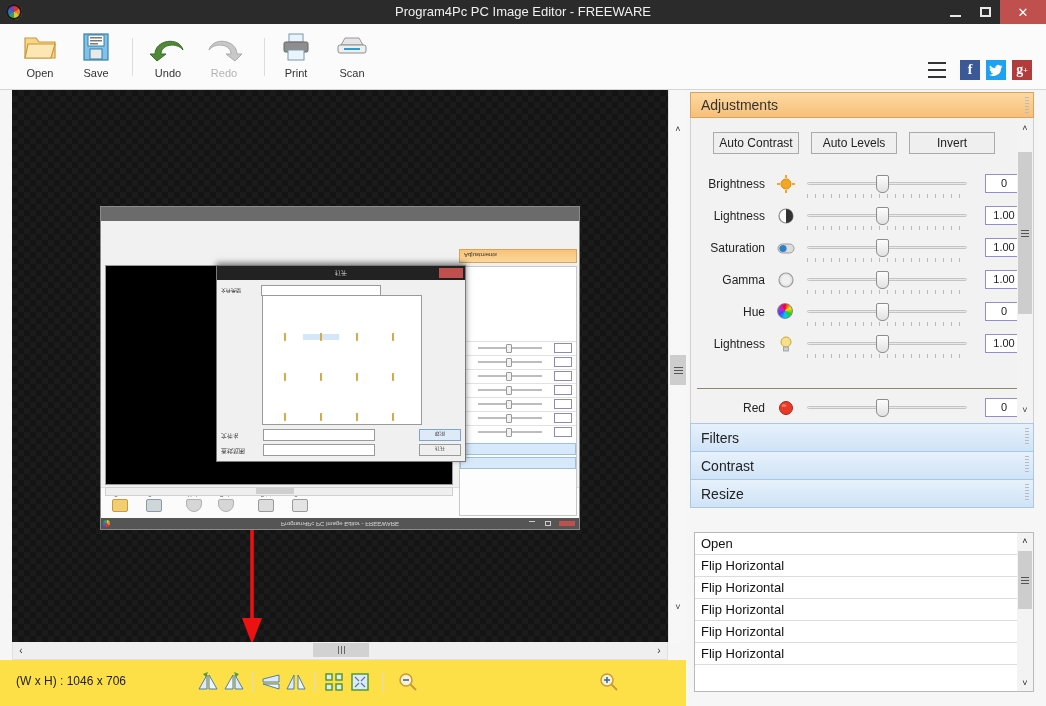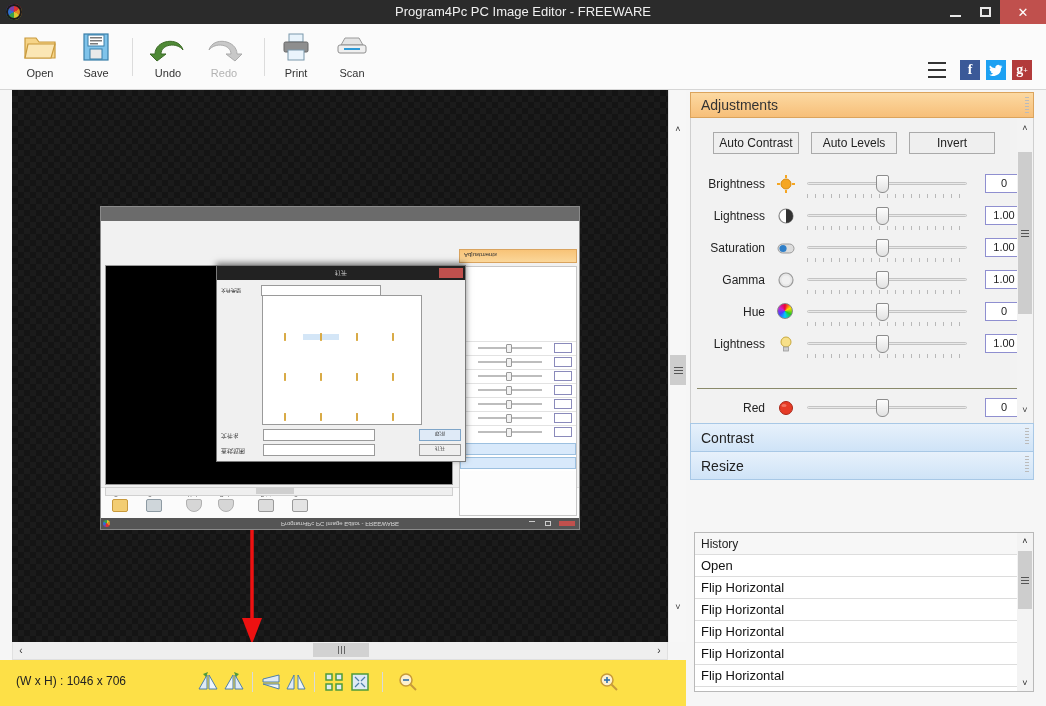--- a/index.html
+++ b/index.html
@@ -679,31 +679,34 @@
       <div id="adj-v">
         <div class="arr up">˄</div>
         <div id="adj-v-thumb">
             <i></i>
           </div>
         <div class="arr dn">˅</div>
       </div>
     </div>
 
     <div class="sec-bar">
+      <span>Filters</span>
+      <i class="grip"></i>
+    </div>
+    <div class="sec-bar">
       <span>Contrast</span>
       <i class="grip"></i>
     </div>
     <div class="sec-bar">
       <span>Resize</span>
       <i class="grip"></i>
     </div>
   </div>
 
   <div id="history">
-    <div id="hist-head">History</div>
     <div class="hist-item">Open</div>
     <div class="hist-item">Flip Horizontal</div>
     <div class="hist-item">Flip Horizontal</div>
     <div class="hist-item">Flip Horizontal</div>
     <div class="hist-item">Flip Horizontal</div>
     <div class="hist-item">Flip Horizontal</div>
     <div id="hist-v">
       <div class="arr up">˄</div>
       <div id="hist-v-thumb">
           <i></i>

